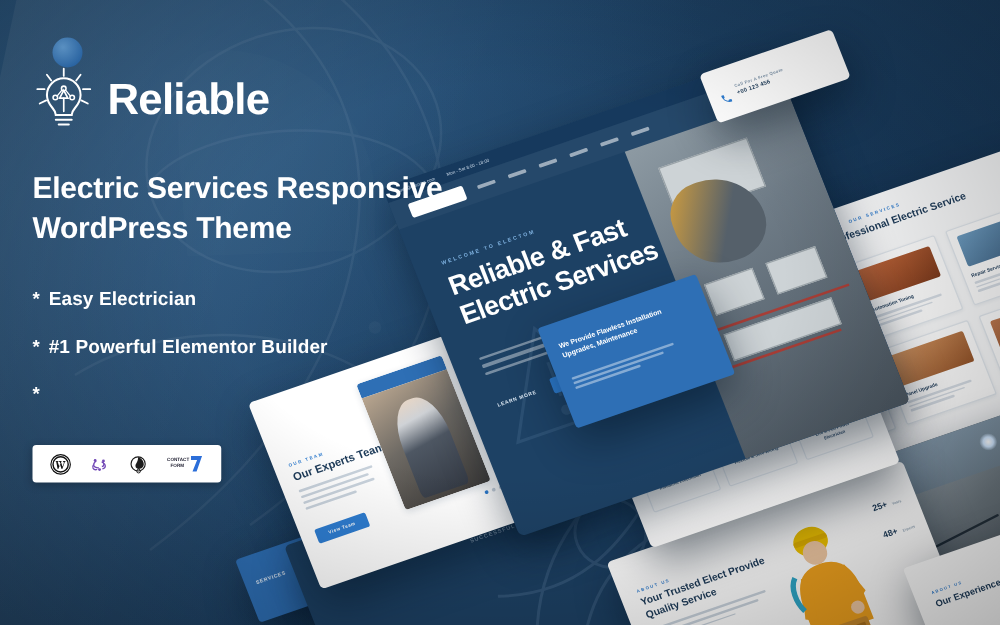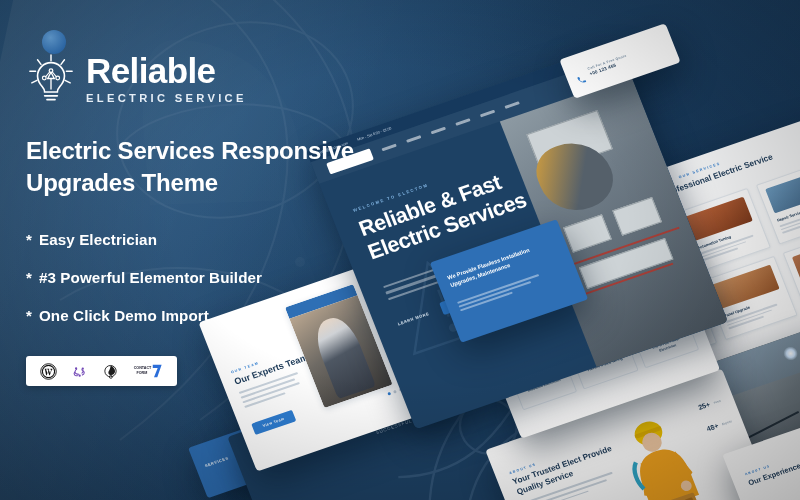--- a/index.html
+++ b/index.html
@@ -649,38 +649,36 @@
         <path d="M26 27.5v11" stroke-width="1.4"></path>
         <circle cx="26" cy="19.4" r="1.9" stroke-width="1.3"></circle>
         <circle cx="19" cy="27" r="1.9" stroke-width="1.3"></circle>
         <circle cx="33" cy="27" r="1.9" stroke-width="1.3"></circle>
         <path d="M20.6 25.6 24.3 21" stroke-width="1.1"></path>
         <path d="M31.4 25.6 27.7 21" stroke-width="1.1"></path>
       </svg>
     </span>
     <span class="logo-text">
       <span class="brand">Reliable</span>
-      <span class="brand-sub">ELECTRIC SERVICE</span>
     </span>
   </div>
 
-  <h1 class="headline">Electric Services Responsive Upgrades Theme</h1>
+  <h1 class="headline">Electric Services Responsive WordPress Theme</h1>
 
   <div class="bullets">
     <div class="bullet">
       <span class="star">*</span>
       <span>Easy Electrician</span>
     </div>
     <div class="bullet">
       <span class="star">*</span>
-      <span>#3 Powerful Elementor Builder</span>
+      <span>#1 Powerful Elementor Builder</span>
     </div>
     <div class="bullet">
       <span class="star">*</span>
-      <span>One Click Demo Import</span>
     </div>
   </div>
 
   <div class="badges">
     <span class="badge">
       <svg viewBox="0 0 24 24" width="17" height="17">
         <circle cx="12" cy="12" r="11" fill="none" stroke="#111" stroke-width="1.3"></circle>
         <circle cx="12" cy="12" r="8.6" fill="none" stroke="#111" stroke-width="1.6"></circle>
         <path d="M6.4 8.1h3.1v.8l-.9.1 2 5.6 1.3-3.5-1-2.1-.8-.1v-.8h3v.8l-.8.1 1.9 5.6 1.3-4c.3-.9 0-1.6-.9-1.6v-.8h2.9v.8c-.6.1-.8.4-1.1 1.2l-2.5 7h-.8l-1.8-5-1.9 5h-.8L7 8.9l-.6-.1z" fill="#111"></path>
       </svg>

